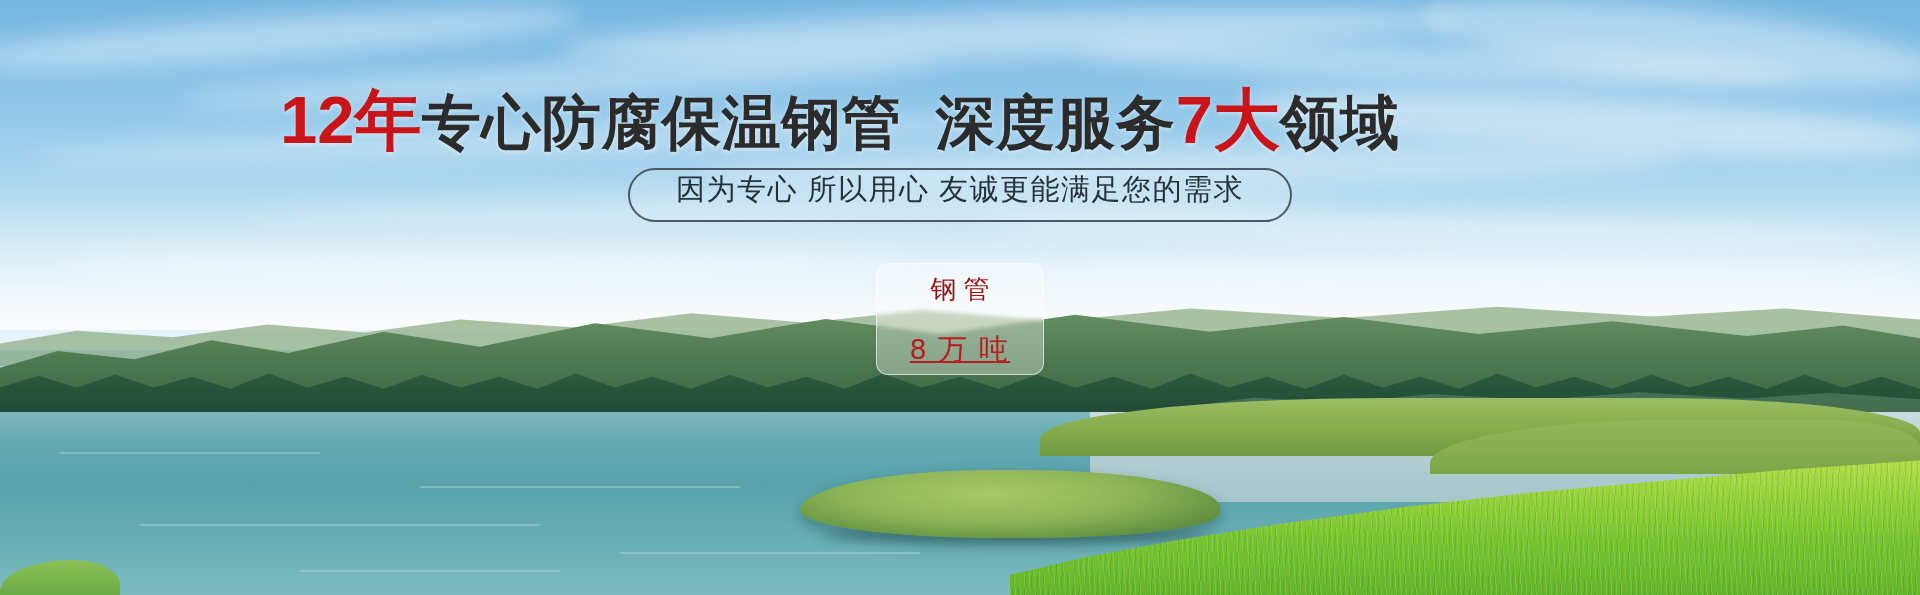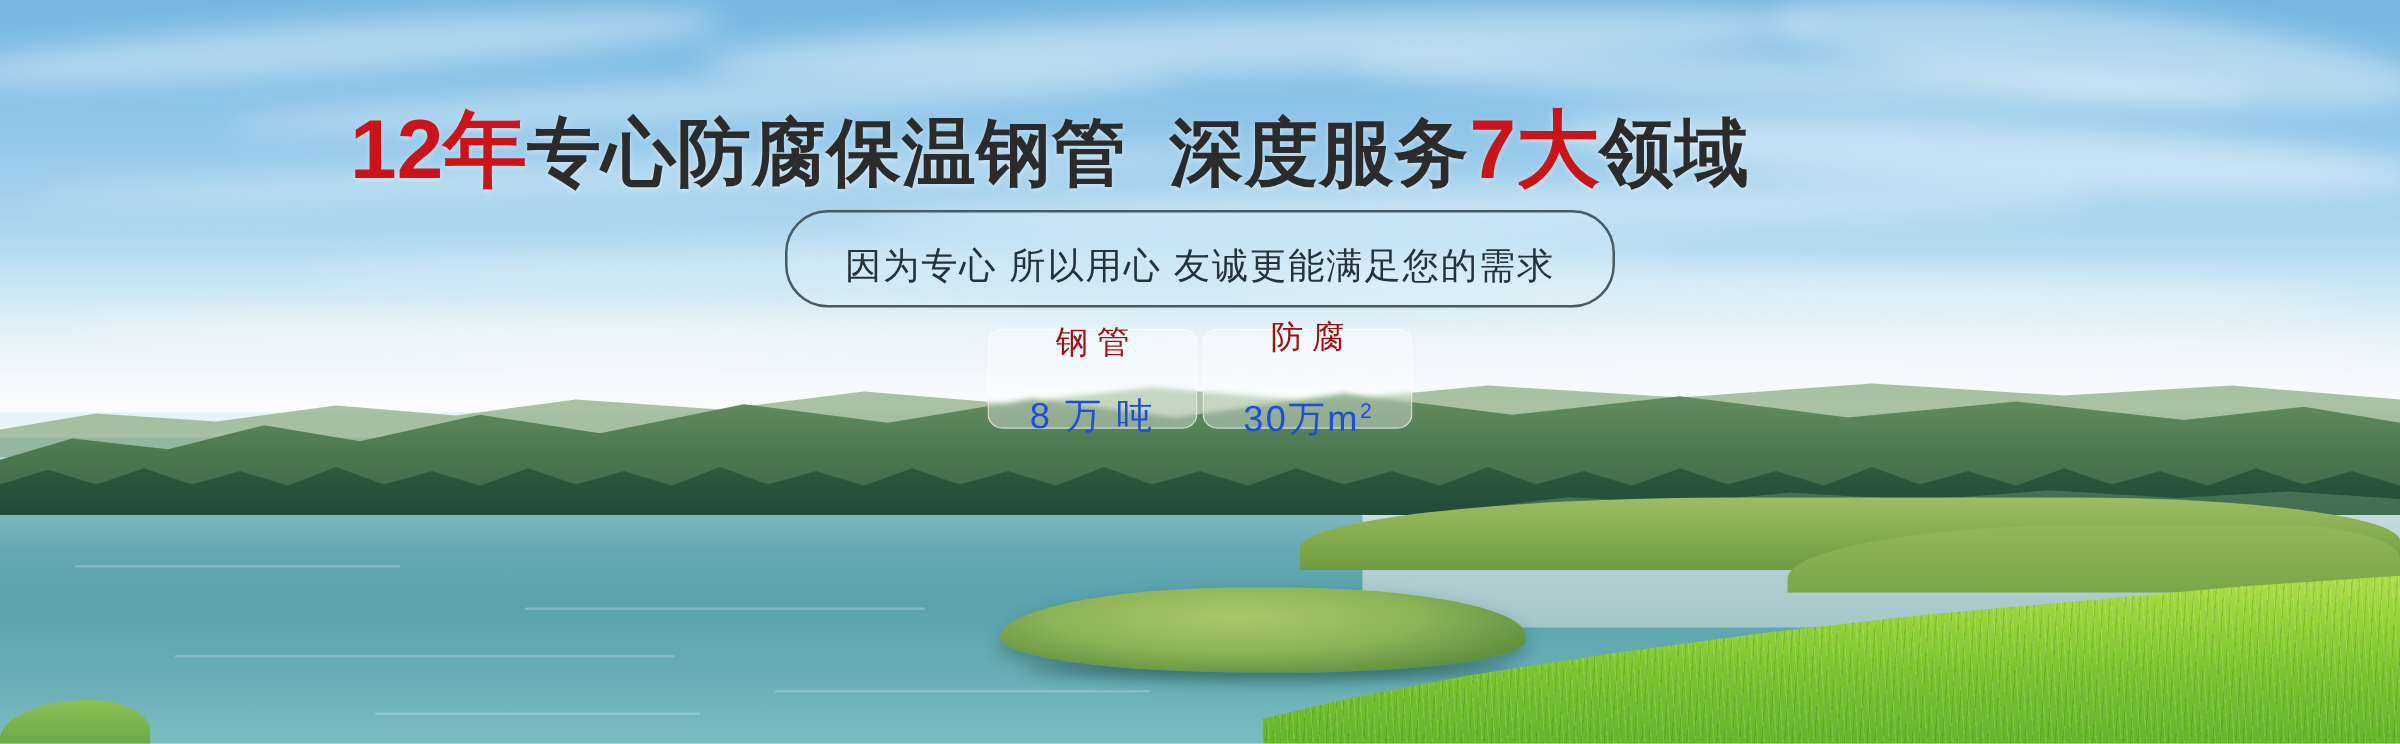--- a/index.html
+++ b/index.html
@@ -150,56 +150,57 @@
   }
   .headline .hl-red{color:#c9151a;font-size:67px;letter-spacing:0;}
   .headline .hl-dark{color:#2b2b2b;}
   .headline .hl-gap{display:inline-block;width:34px;}
 
   .subtitle-wrap{
     position:absolute;left:0;top:168px;width:1920px;text-align:center;
   }
   .subtitle{
     display:inline-block;
-    padding:24px 46px 12px;
+    padding:0 46px 12px;
     border:2px solid #4a5a62;
     border-radius:34px;
     font-size:29px;line-height:38px;
     color:#26323a;
     letter-spacing:1.5px;
     white-space:nowrap;
     background:rgba(255,255,255,.10);
   }
 
   .cards{
     position:absolute;left:0;top:263px;width:1920px;
     display:flex;justify-content:center;gap:4px;
   }
   .card{
-    width:168px;height:80px;
+    width:168px;height:112px;
     border-radius:12px;
     background:rgba(255,255,255,.34);
     border:1px solid rgba(255,255,255,.62);
     backdrop-filter:blur(2px);
     display:flex;flex-direction:column;
     align-items:center;justify-content:center;
     box-sizing:border-box;
     padding-top:4px;
   }
   .card-title{
     font-size:26px;line-height:34px;
     color:#9c1111;letter-spacing:7px;
     text-indent:7px;
     font-weight:normal;
   }
   .card-value{
     font-size:29px;line-height:44px;
-    color:#1d4ed8;letter-spacing:2px;
+    color:#b91c1c;letter-spacing:2px;
     margin-top:21px;
     font-weight:normal;
+    text-decoration:underline;
   }
   .card-value sup{font-size:17px;vertical-align:super;letter-spacing:0;}
 </style>
 </head>
 <body>
 
 <div class="banner">
 
   <div class="scene">
     <div class="sky"></div>
@@ -254,21 +255,17 @@
       <div class="subtitle">因为专心 所以用心  友诚更能满足您的需求</div>
     </div>
 
     <div class="cards">
 
       <div class="card">
         <div class="card-title">钢管</div>
         <div class="card-value"><span>8 万 吨</span></div>
       </div>
 
-      <div class="card">
-        <div class="card-title">防腐</div>
-        <div class="card-value"><span>30万m</span><sup>2</sup></div>
-      </div>
 
 
     </div>
   </div>
 </div>
 
 </body></html>

